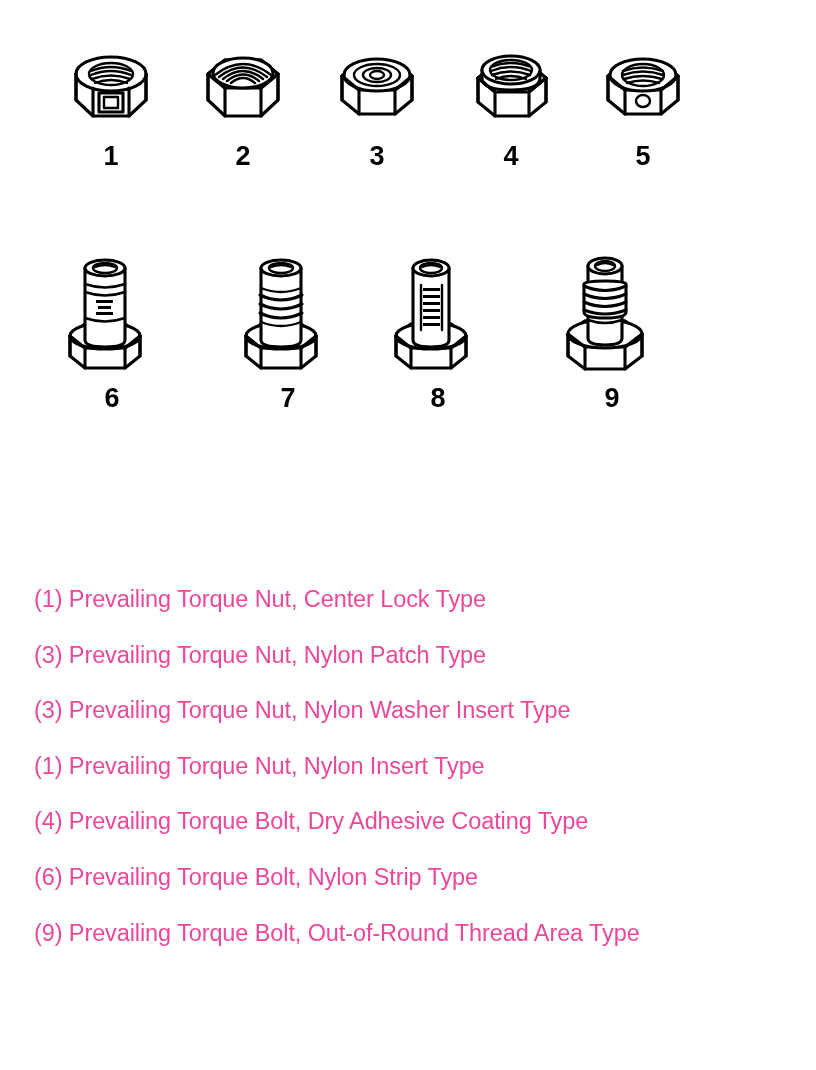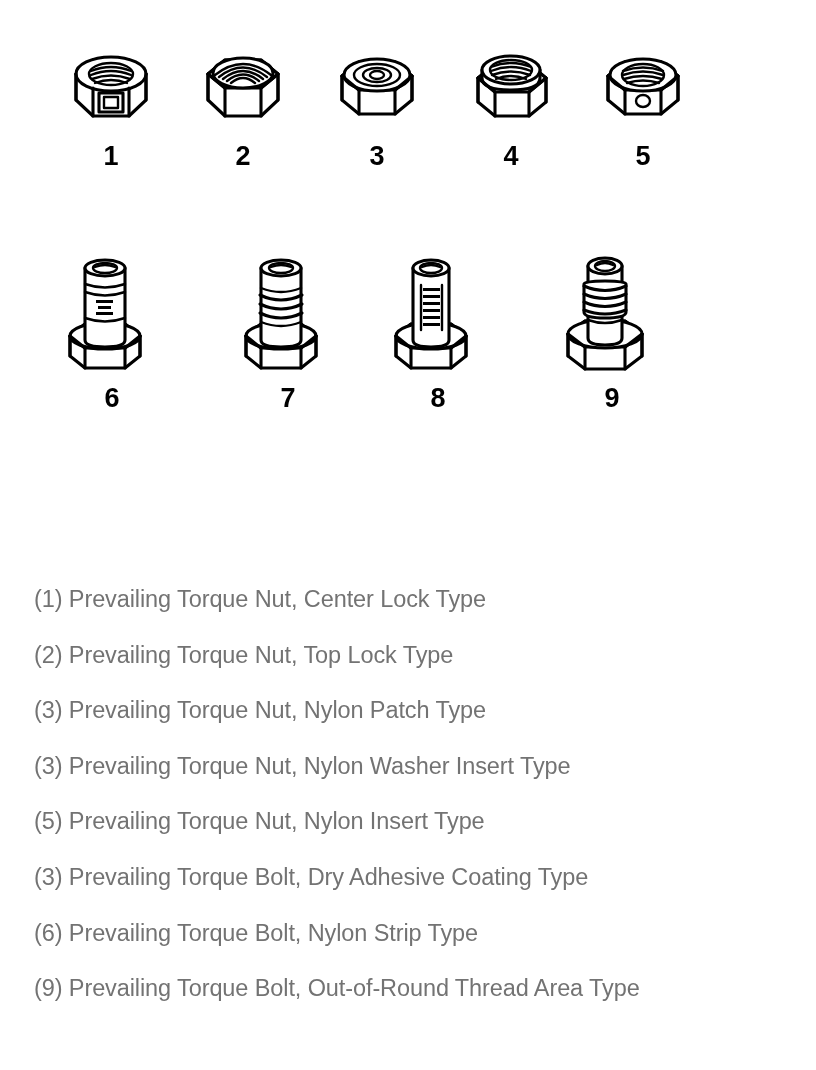--- a/index.html
+++ b/index.html
@@ -66,21 +66,21 @@
     left: 34px;
     top: 572px;
     width: 770px;
   }
 
   .caption-line {
     font-family: "Liberation Sans", sans-serif;
     font-size: 23.5px;
     font-weight: normal;
     line-height: 55.6px;
-    color: #737373;
+    color: #ec4899;
     white-space: nowrap;
     letter-spacing: -0.1px;
   }
 
   svg .ln {
     fill: none;
     stroke: #000000;
     stroke-width: 3.1;
     stroke-linejoin: round;
     stroke-linecap: round;
@@ -358,20 +358,19 @@
         </svg>
       </div>
       <div class="fastener-number">9</div>
     </div>
 
   </div>
 </div>
 
 <div class="caption-list">
   <div class="caption-line">(1) Prevailing Torque Nut, Center Lock Type</div>
-  <div class="caption-line">(2) Prevailing Torque Nut, Top Lock Type</div>
   <div class="caption-line">(3) Prevailing Torque Nut, Nylon Patch Type</div>
   <div class="caption-line">(3) Prevailing Torque Nut, Nylon Washer Insert Type</div>
-  <div class="caption-line">(5) Prevailing Torque Nut, Nylon Insert Type</div>
-  <div class="caption-line">(3) Prevailing Torque Bolt, Dry Adhesive Coating Type</div>
+  <div class="caption-line">(1) Prevailing Torque Nut, Nylon Insert Type</div>
+  <div class="caption-line">(4) Prevailing Torque Bolt, Dry Adhesive Coating Type</div>
   <div class="caption-line">(6) Prevailing Torque Bolt, Nylon Strip Type</div>
   <div class="caption-line">(9) Prevailing Torque Bolt, Out-of-Round Thread Area Type</div>
 </div>
 
 </body></html>

